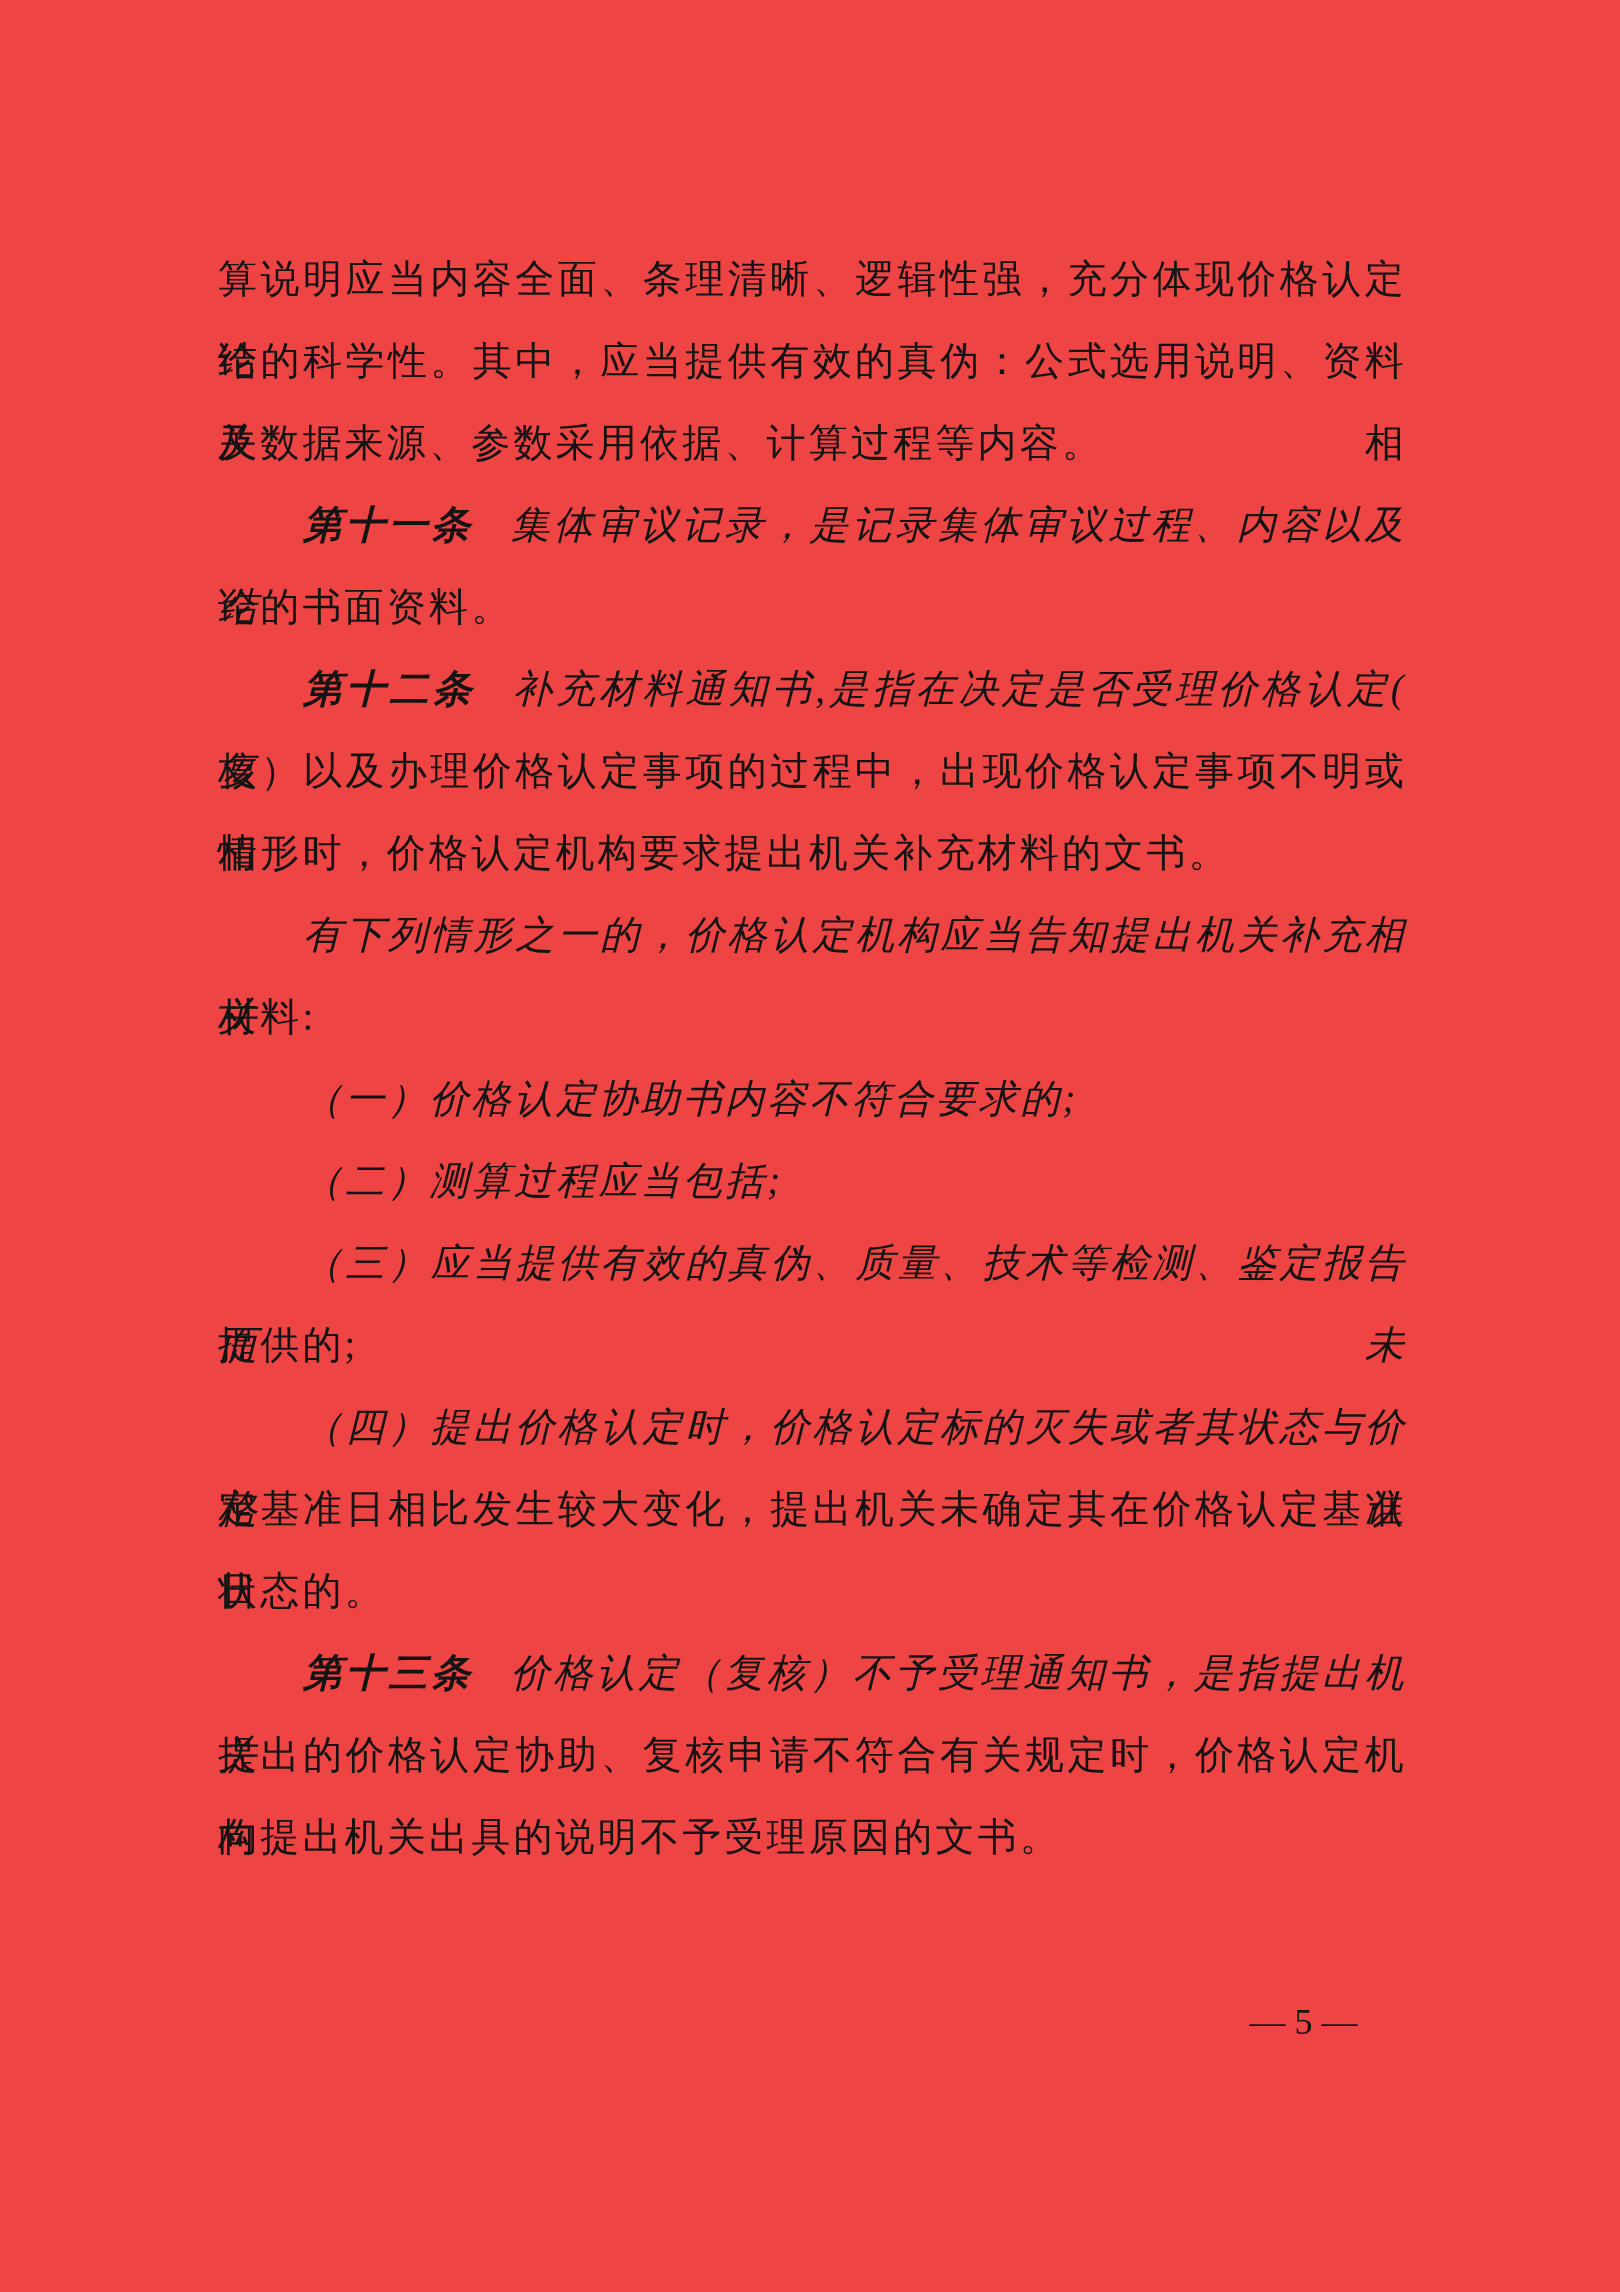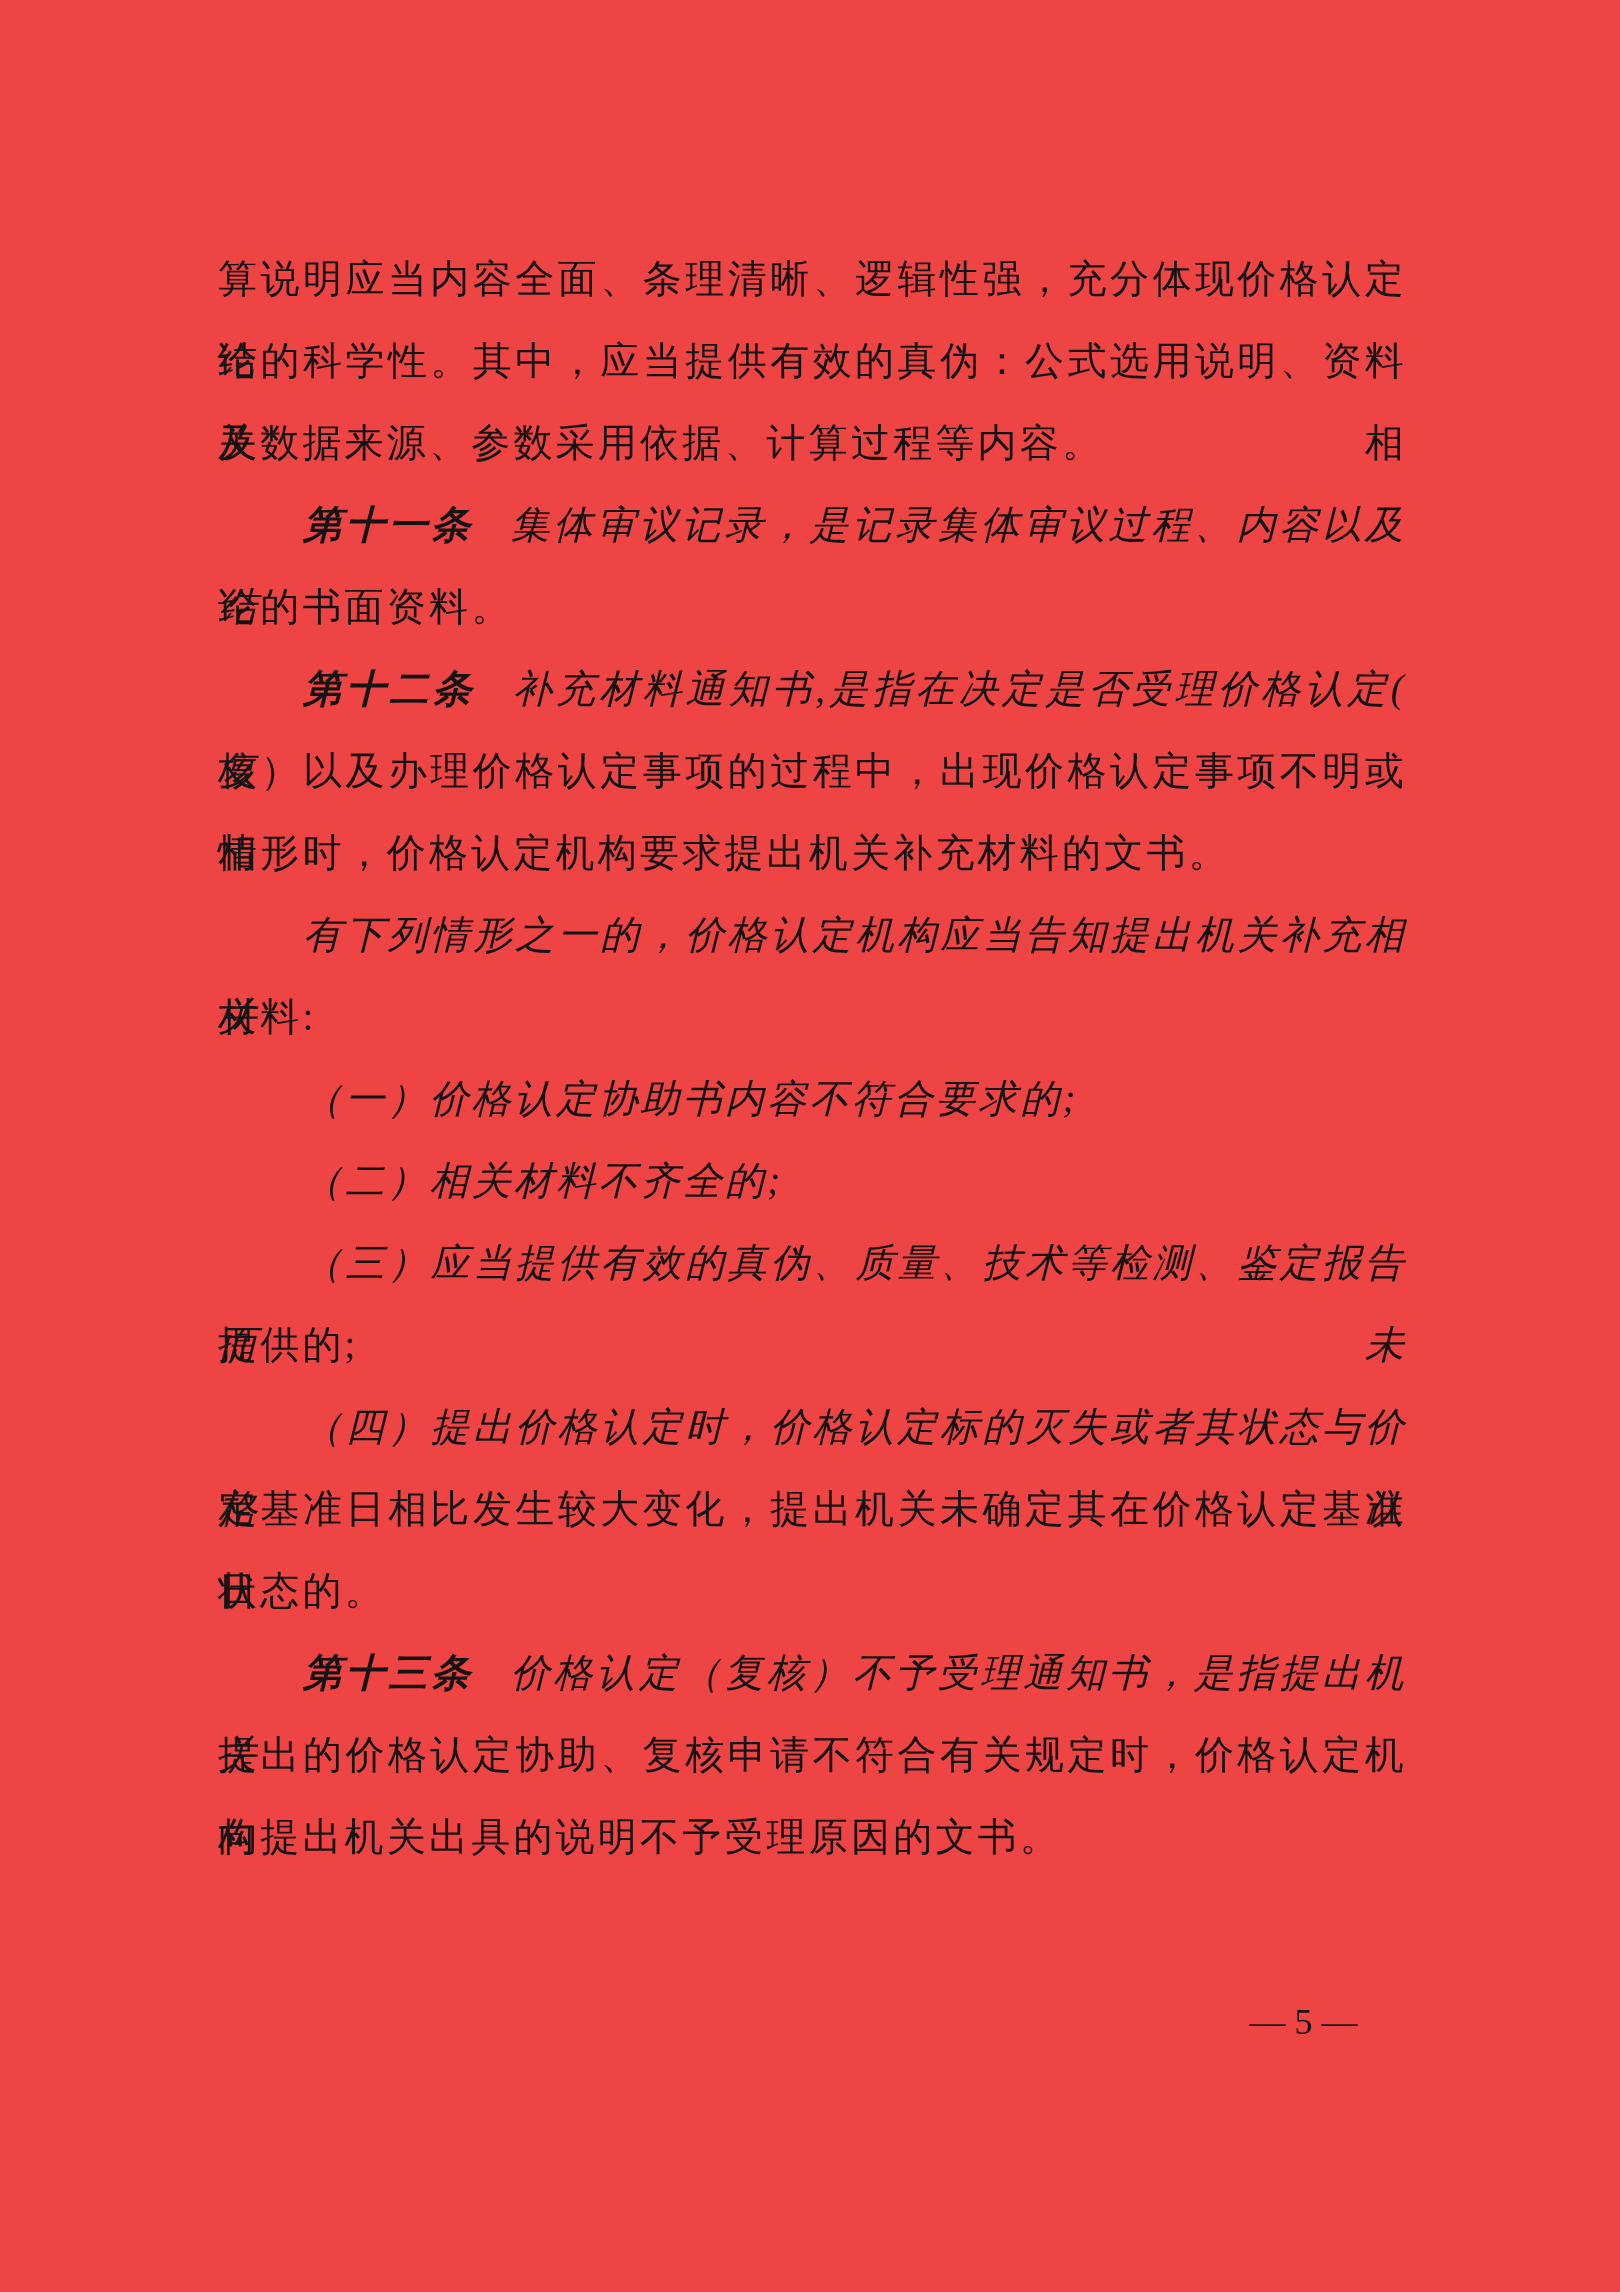--- a/index.html
+++ b/index.html
@@ -82,21 +82,21 @@
 
 
     <div class="line">情形时，价格认定机构要求提出机关补充材料的文书。</div>
 
     <div class="line indent jfull">有下列情形之一的，价格认定机构应当告知提出机关补充相关</div>
 
     <div class="line">材料:</div>
 
     <div class="line indent">（一）价格认定协助书内容不符合要求的;</div>
 
-    <div class="line indent">（二）相关材料不齐全的;</div>
+    <div class="line indent">（二）测算过程应当包括;</div>
 
     <div class="line indent jfull">（三）应当提供有效的真伪、质量、技术等检测、鉴定报告而未</div>
 
     <div class="line">提供的;</div>
 
     <div class="line indent jfull">（四）提出价格认定时，价格认定标的灭失或者其状态与价格认</div>
 
     <div class="line jfull">定基准日相比发生较大变化，提出机关未确定其在价格认定基准日</div>
 
     <div class="line">状态的。</div>

